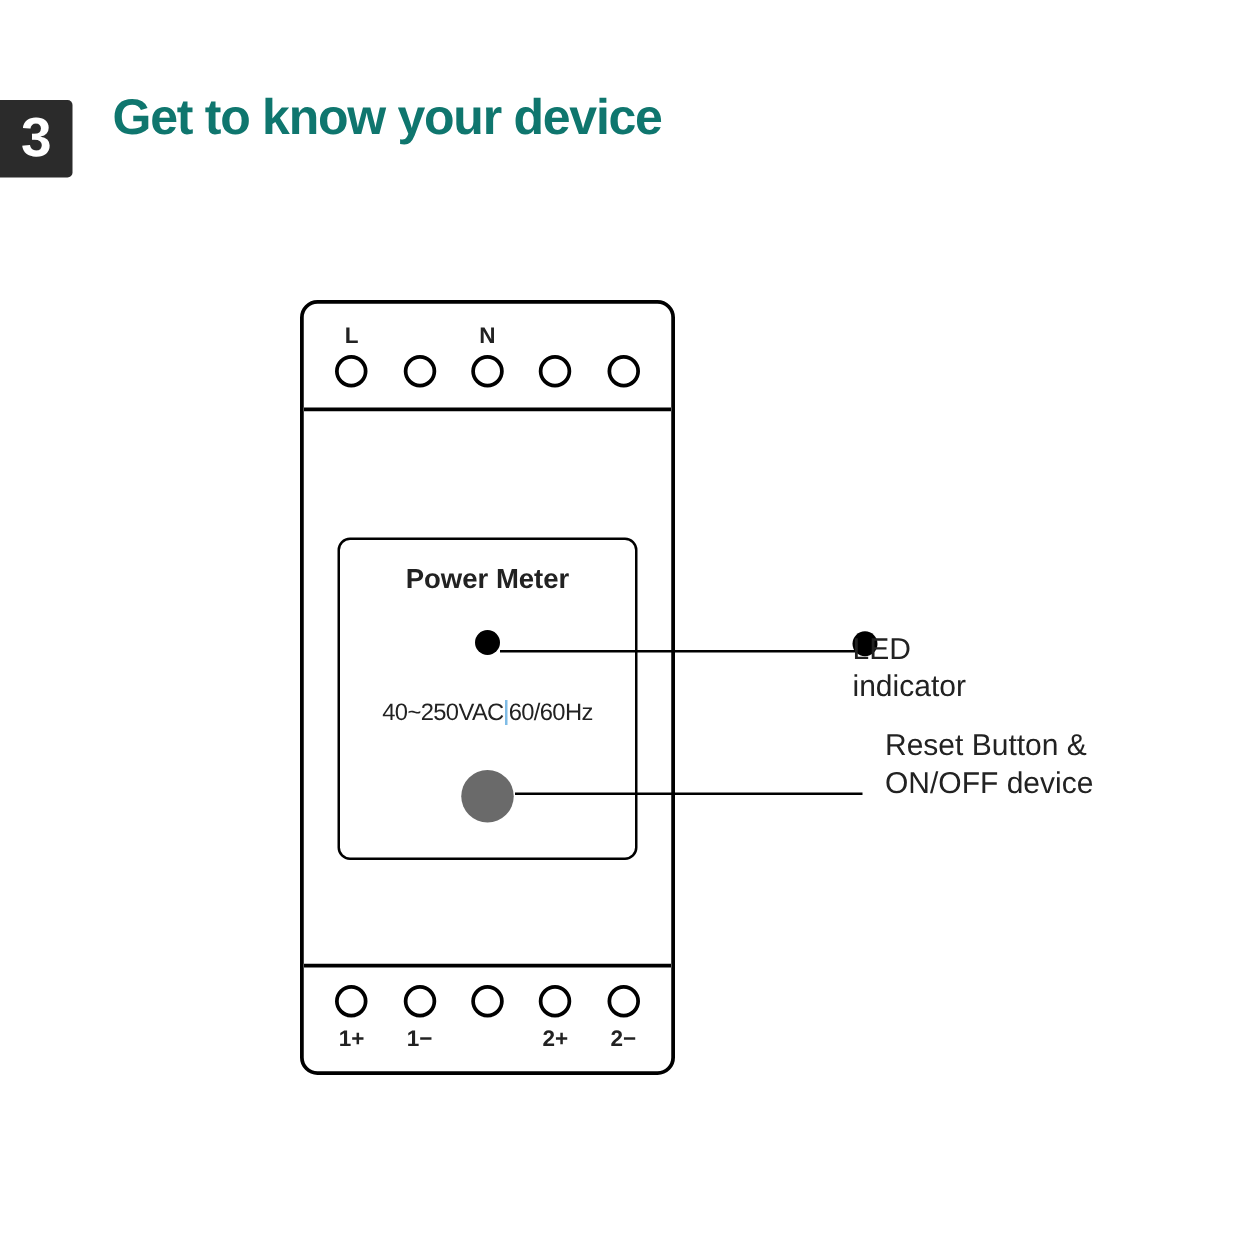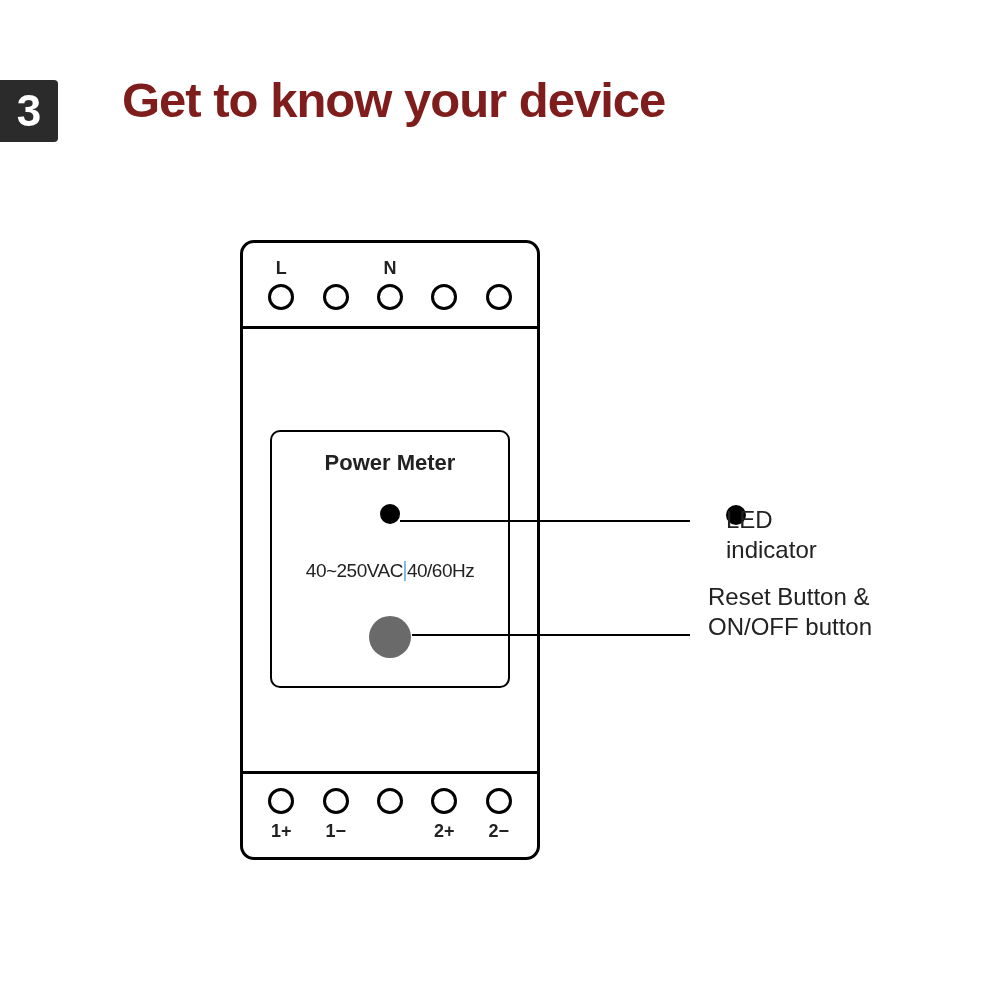--- a/index.html
+++ b/index.html
@@ -31,25 +31,24 @@
     display: flex;
     align-items: center;
     justify-content: center;
     border-top-right-radius: 4px;
     border-bottom-right-radius: 4px;
   }
   .title {
     position: absolute;
     left: 90px;
     top: 72px;
-    font-size: 49px;
+    font-size: 40px;
     font-weight: 800;
     letter-spacing: -1px;
-    color: #7f1d1d;
-    margin-left: 32px;
+    color: #0f766e;
   }
 
   
   .device {
     position: absolute;
     left: 240px;
     top: 240px;
     width: 300px;
     height: 620px;
   }
@@ -181,21 +180,21 @@
   .leader.led-line   { left: 400px; top: 520px; width: 290px; }
   .leader.reset-line { left: 412px; top: 634px; width: 278px; }
 
   .callout {
     position: absolute;
     font-size: 24px;
     font-weight: 400;
     color: #222;
     line-height: 1.25;
   }
-  .callout.led   { left: 736px; top: 505px; }
+  .callout.led   { left: 692px; top: 505px; }
   .callout.reset { left: 708px; top: 582px; width: 260px; }
 </style>
 </head>
 <body>
 
 <div class="page">
 
   <div class="step-badge">
     <span>3</span>
   </div>
@@ -219,21 +218,21 @@
       <span class="term"></span>
       <span class="term"></span>
       <span class="term"></span>
       <span class="term"></span>
     </div>
 
     <div class="face">
       <div class="face-title">Power Meter</div>
       <div class="led"></div>
       <div class="spec">
-        <span>40~250VAC</span><span class="tick"></span><span>40/60Hz</span>
+        <span>40~250VAC</span><span class="tick"></span><span>60/60Hz</span>
       </div>
       <div class="reset-btn"></div>
     </div>
 
     <div class="term-row bottom">
       <span class="term"></span>
       <span class="term"></span>
       <span class="term"></span>
       <span class="term"></span>
       <span class="term"></span>
@@ -246,16 +245,16 @@
       <span>2−</span>
     </div>
   </div>
 
   <div class="leader led-line"></div>
   <div class="leader reset-line"></div>
 
   <div class="callout led">LED indicator</div>
   <div class="callout reset">
     <span>Reset Button &amp;</span><br>
-    <span>ON/OFF button</span>
+    <span>ON/OFF device</span>
   </div>
 
 </div>
 
 </body></html>

